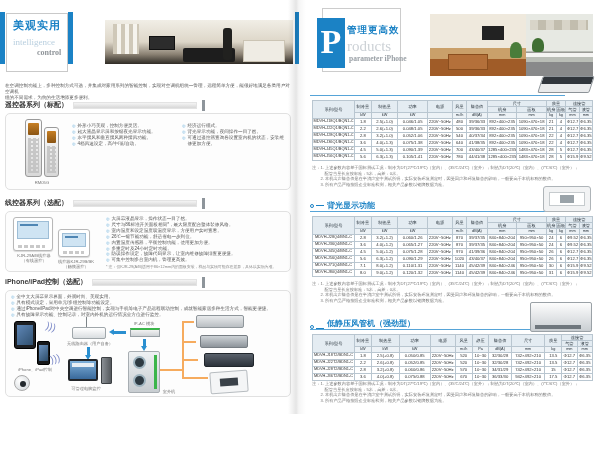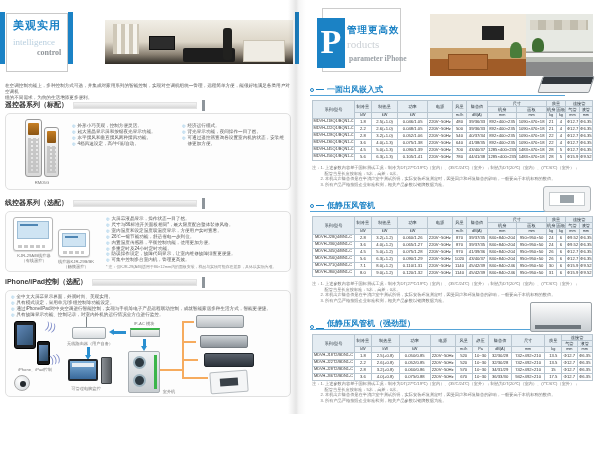--- a/index.html
+++ b/index.html
@@ -65,21 +65,21 @@
   .oline { background:#f6ab5e; }
   .blarrow { background:#2a8fd0; }
   .tri-l { width:0; height:0; border-top:3px solid transparent; border-bottom:3px solid transparent; border-right:5px solid #2a8fd0; }
   .tri-d { width:0; height:0; border-left:3px solid transparent; border-right:3px solid transparent; border-top:5px solid #2a8fd0; }
 
   
   .fold { background:linear-gradient(90deg,rgba(0,0,0,0) 0%,rgba(0,0,0,0.10) 45%,rgba(0,0,0,0.04) 60%,rgba(0,0,0,0) 100%); }
   .pbox { background:#1b82c5; color:#fff; font-family:"Liberation Serif",serif; font-weight:bold; font-size:34px; text-align:center; line-height:48px; }
   .rhdrbox { border:1px solid #cccccc; background:#fff; }
   .rt-cn { color:#1b82c5; font-weight:bold; font-size:9.5px; letter-spacing:1px; }
-  .rt-en1 { color:#ccd1d6; font-family:"Liberation Serif",serif; font-size:11px; }
+  .rt-en1 { color:#ccd1d6; font-family:"Liberation Serif",serif; font-size:15px; }
   .rt-en2 { color:#9aa0a6; font-family:"Liberation Serif",serif; font-weight:bold; font-size:7.5px; }
   .rsec { display:flex; align-items:center; color:#1b82c5; font-weight:bold; font-size:8px; }
   .marker { width:4px; height:4px; border:1px solid #1b82c5; border-radius:50%; margin-right:2px; }
   .marker2 { width:8px; height:1px; background:#1b82c5; margin-right:3px; }
   .runderline { border-bottom:1px solid #56a4d8; }
 
   table.ptable { width:100%; border-collapse:collapse; table-layout:fixed; background:#fff; }
   .ptable th,.ptable td { border:1px solid #b9c6d0; font-size:4.2px; line-height:1.2; text-align:center; padding:0; color:#333; overflow:hidden; white-space:nowrap; }
   .ptable thead th { background:#e4ecf2; font-weight:normal; color:#1f2a33; }
   .ptable tr.hu th { font-size:3.8px; background:#edf2f6; }
@@ -336,25 +336,20 @@
       <div class="abs" style="left:18px;top:40px;width:40px;height:16px;background:#b4703a;border:1px solid #8a4e1e;"></div>
       <div class="abs" style="left:80px;top:28px;width:12px;height:16px;background:#4a7d3a;border-radius:50% 50% 20% 20%;"></div>
     </div>
     <div class="abs" style="left:96px;top:0;width:67px;height:62px;background:linear-gradient(180deg,#e7e9e3 0 60%,#b9bdb6 60% 78%,#88898a 78% 100%);">
       <div class="abs" style="left:4px;top:6px;width:58px;height:10px;background:repeating-linear-gradient(90deg,#d8d4c8 0 8px,#c2bdae 8px 16px);"></div>
       <div class="abs" style="left:0px;top:38px;width:67px;height:5px;background:#f4f4f2;border-top:1px solid #9a9a96;"></div>
       <div class="abs" style="left:6px;top:24px;width:12px;height:14px;background:#3f6f33;border-radius:50% 50% 30% 30%;"></div>
     </div>
   </div>
 
-  <div class="abs rsec" style="left:310px;top:84px;width:250px;">
-    <span class="marker"></span>
-      <span class="marker2"></span>
-    <span>一面出风嵌入式</span>
-  </div>
   <div class="abs runderline" style="left:310px;top:95px;width:255px;height:1px;"></div>
   <div class="abs thumb1" style="left:540px;top:76px;width:52px;height:17px;"></div>
 
   <table class="ptable abs" style="left:312px;top:100px;width:281px;">
     <colgroup>
         <col style="width:15%">
         <col style="width:6%">
         <col style="width:9.5%">
         <col style="width:10.5%">
         <col style="width:9%">
@@ -501,21 +496,21 @@
 
   <div>注：1. 上述参数内容基于国标测试工况：制冷为DT(27℃/19℃)（室内）、(35℃/24℃)（室外）；制热为DT(20℃)（室内）、(7℃/6℃)（室外）；</div>
       <div>　　　配管当量长度按标准：5米，高差：0米。</div>
       <div>　　2. 本机出声噪音值是在半消声室中测试所得，实际安装环境测定时，因受回声和环境噪音的影响，一般要高于本机标称的数值。</div>
       <div>　　3. 所有产品严格按照企业标准检测，相关产品参数以铭牌数据为准。</div>
     </div>
 
   <div class="abs rsec" style="left:310px;top:200px;width:250px;">
     <span class="marker"></span>
       <span class="marker2"></span>
-    <span>低静压风管机</span>
+    <span>背光显示功能</span>
   </div>
   <div class="abs runderline" style="left:310px;top:211px;width:255px;height:1px;"></div>
   <div class="abs thumb2" style="left:543px;top:186px;width:48px;height:26px;">
     <div class="inner"></div>
       <div class="core"></div>
   </div>
 
   <table class="ptable abs" style="left:312px;top:216px;width:281px;">
     <colgroup>
         <col style="width:15%">

